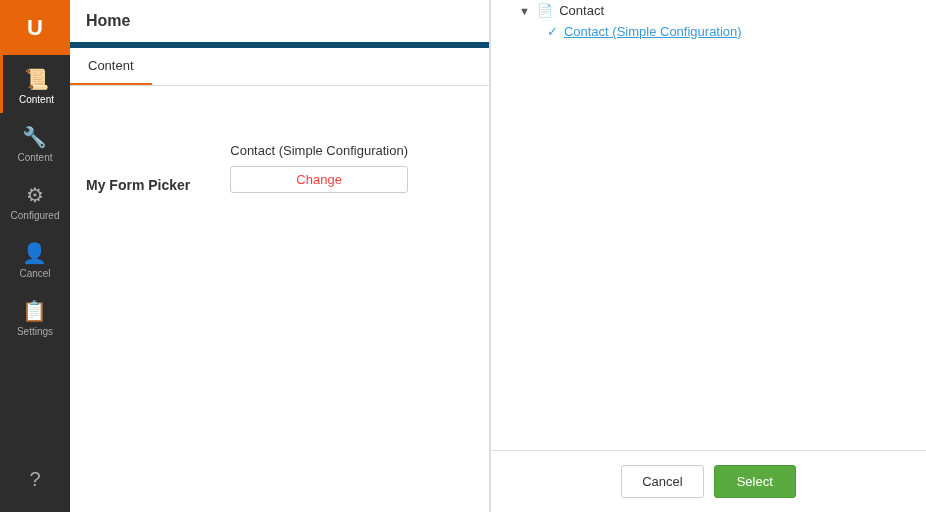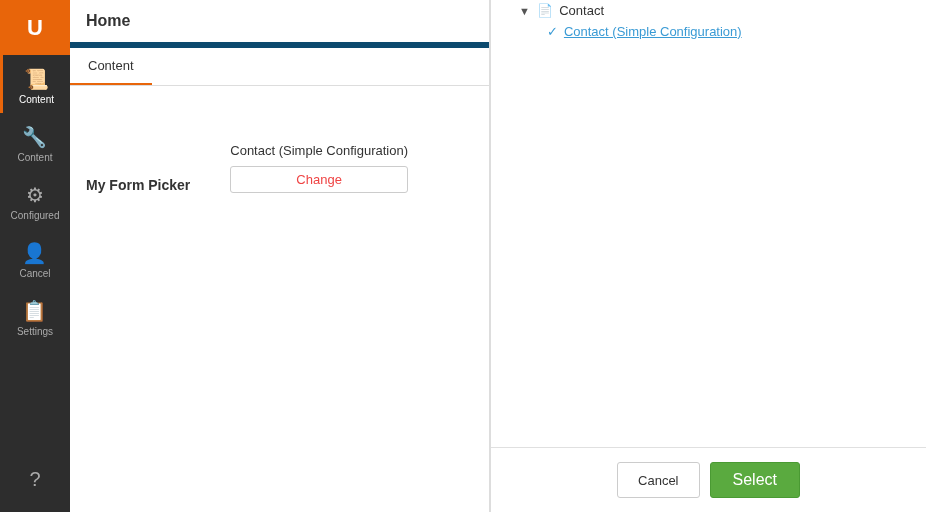--- a/index.html
+++ b/index.html
@@ -198,21 +198,21 @@
       cursor: pointer;
       font-size: 13px;
       color: #333;
     }
     .btn-select {
       padding: 8px 22px;
       background: #5aaa3f;
       border: 1px solid #4a9a33;
       border-radius: 3px;
       cursor: pointer;
-      font-size: 16px;
+      font-size: 13px;
       color: #fff;
       font-weight: 500;
     }
   </style>
 </head>
 <body>
 
 <div class="sidebar">
   <div class="sidebar-logo">
     <span class="sidebar-logo-icon">U</span>

